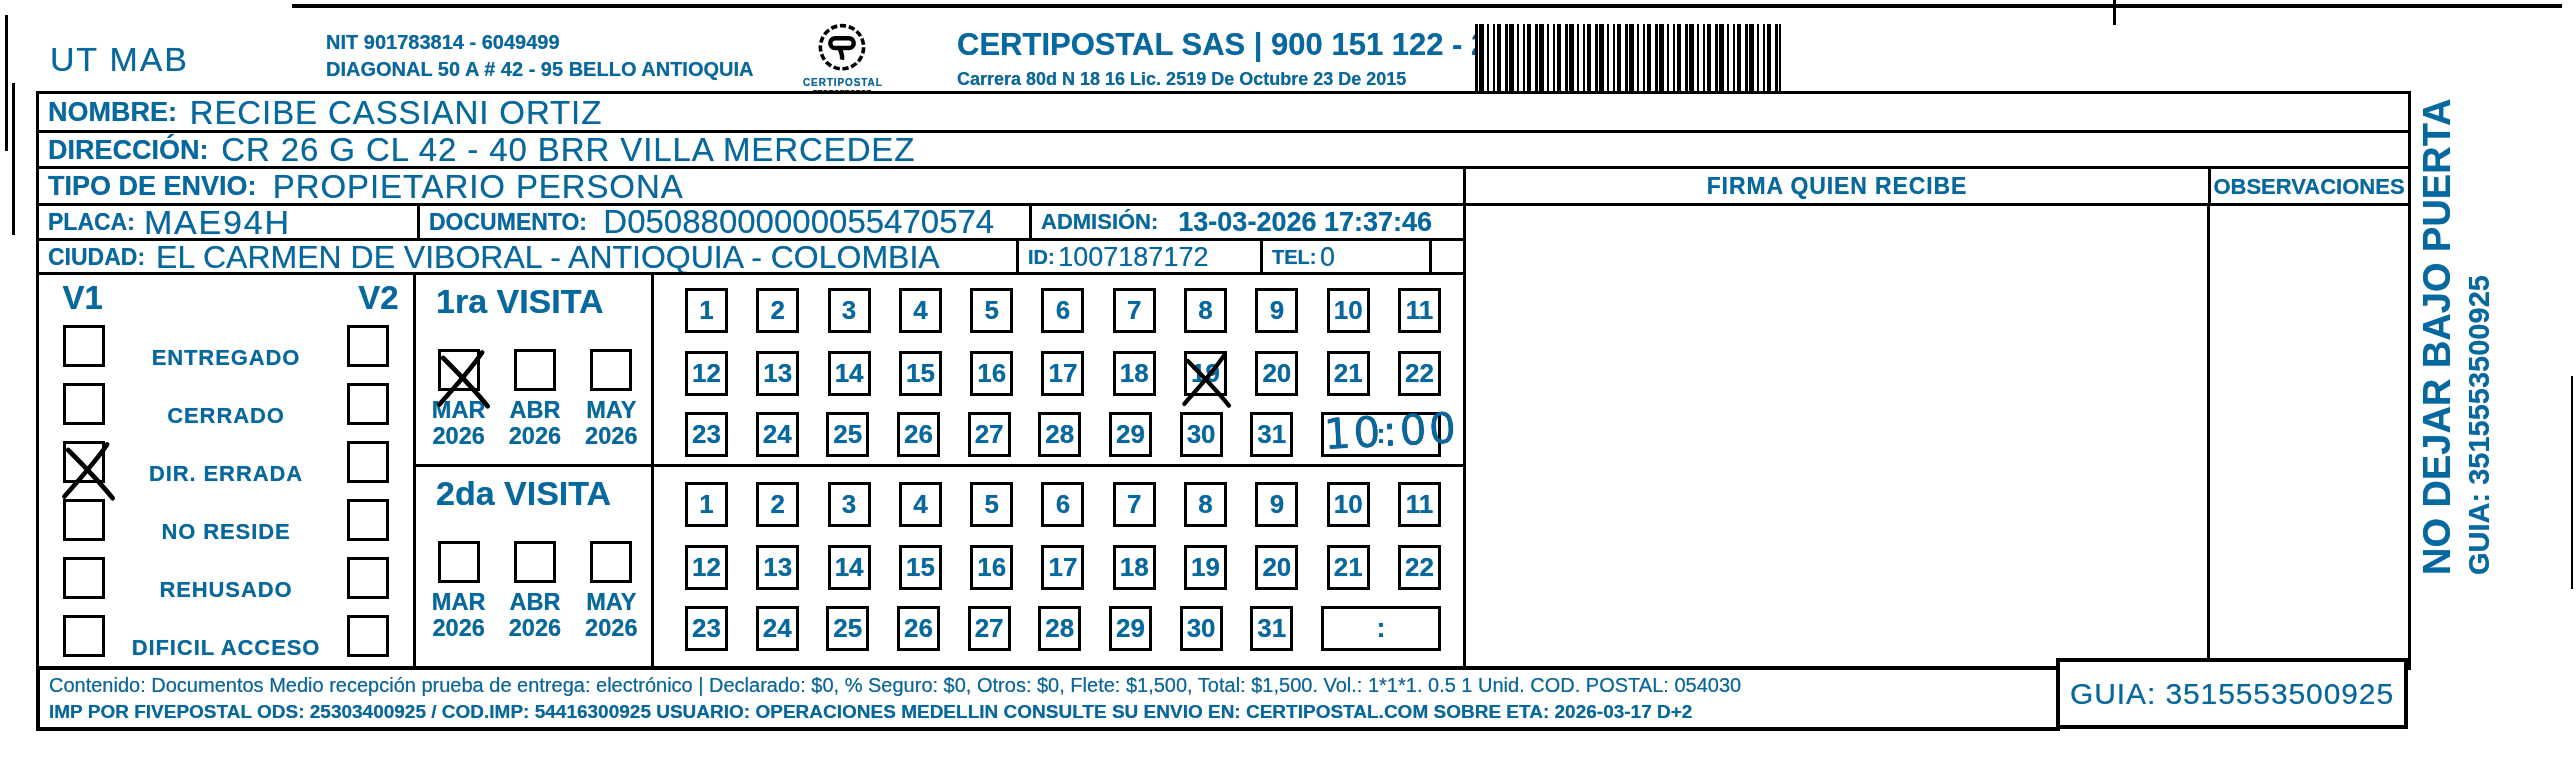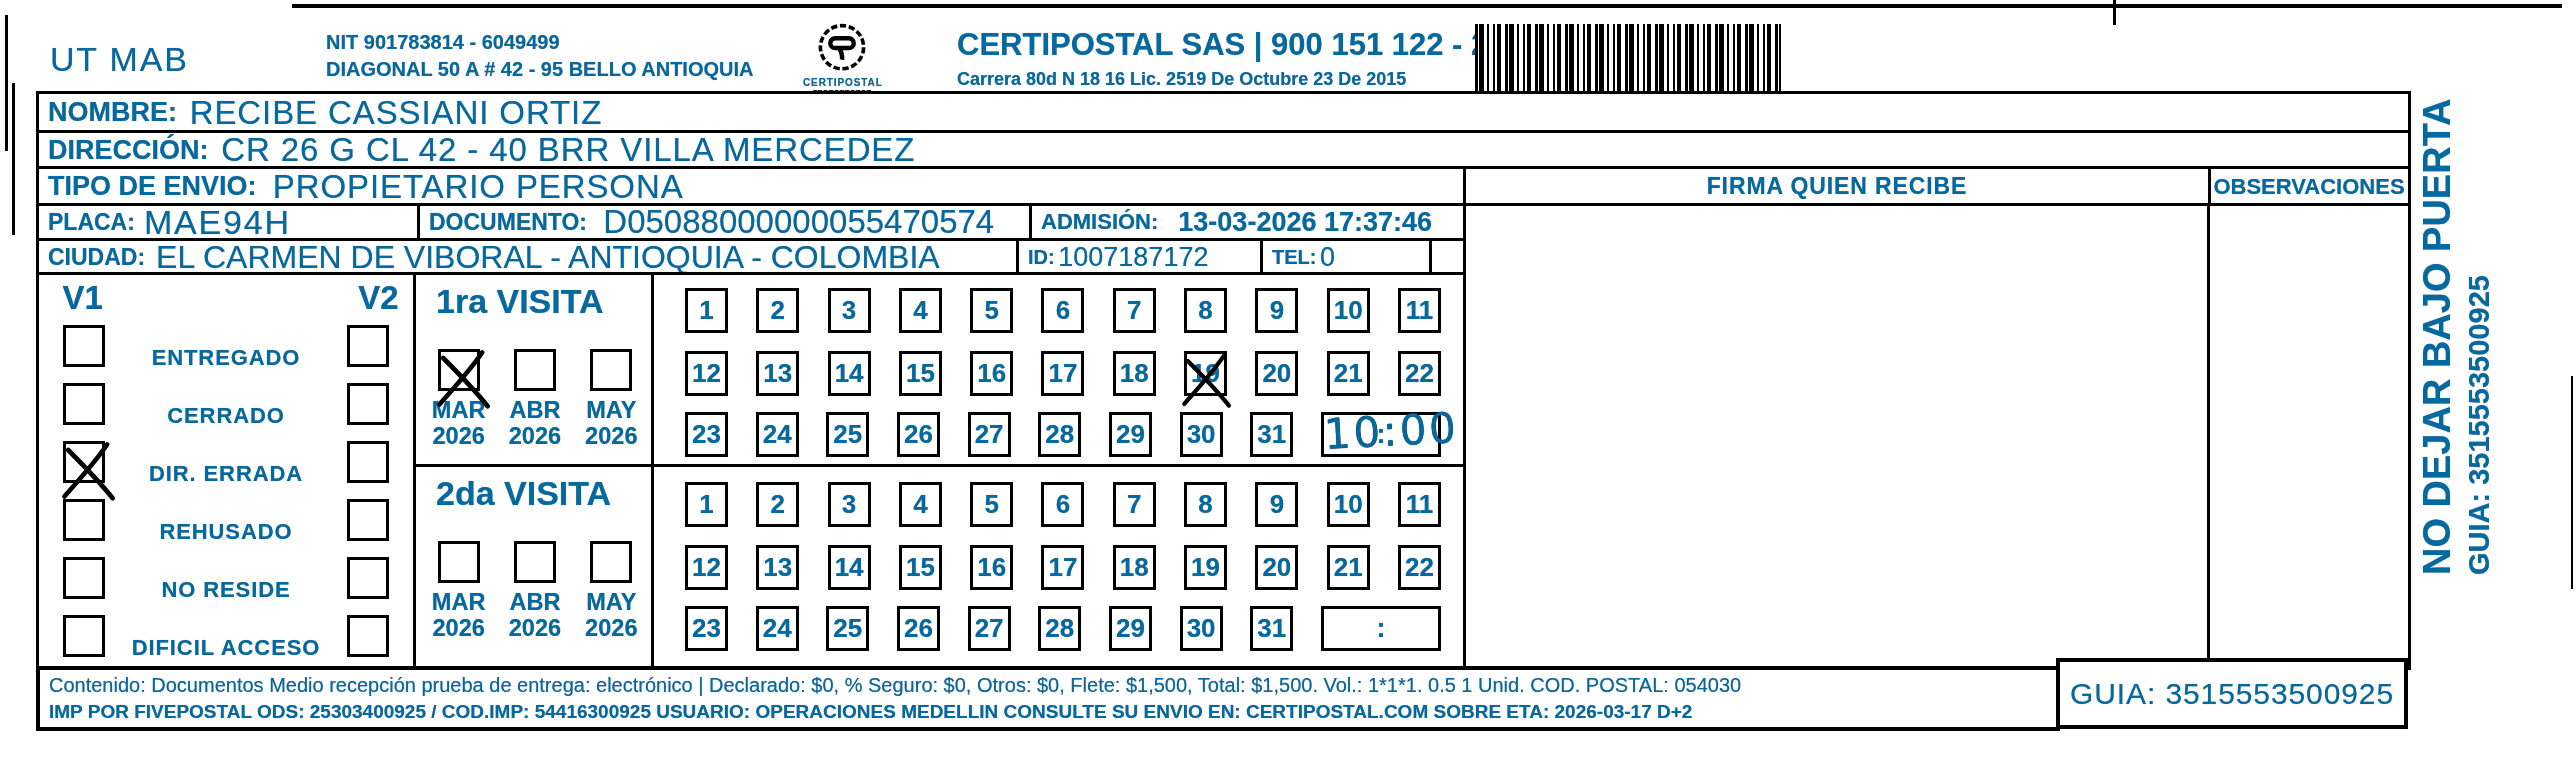--- a/index.html
+++ b/index.html
@@ -195,26 +195,26 @@
             <svg class="xmark " viewBox="0 0 70 70">
               <path d="M12 14 C 24 26, 44 46, 60 66"></path>
               <path d="M54 8 C 42 26, 22 48, 8 64"></path>
             </svg>
           </div>
           <div class="opt-label">DIR. ERRADA</div>
           <div class="cb"></div>
         </div>
         <div class="opt-row">
           <div class="cb"></div>
+          <div class="opt-label">NO RESIDE</div>
+          <div class="cb"></div>
+        </div>
+        <div class="opt-row">
+          <div class="cb"></div>
           <div class="opt-label">REHUSADO</div>
-          <div class="cb"></div>
-        </div>
-        <div class="opt-row">
-          <div class="cb"></div>
-          <div class="opt-label">NO RESIDE</div>
           <div class="cb"></div>
         </div>
         <div class="opt-row">
           <div class="cb"></div>
           <div class="opt-label">DIFICIL ACCESO</div>
           <div class="cb"></div>
         </div>
       </div>
   </div>
 

